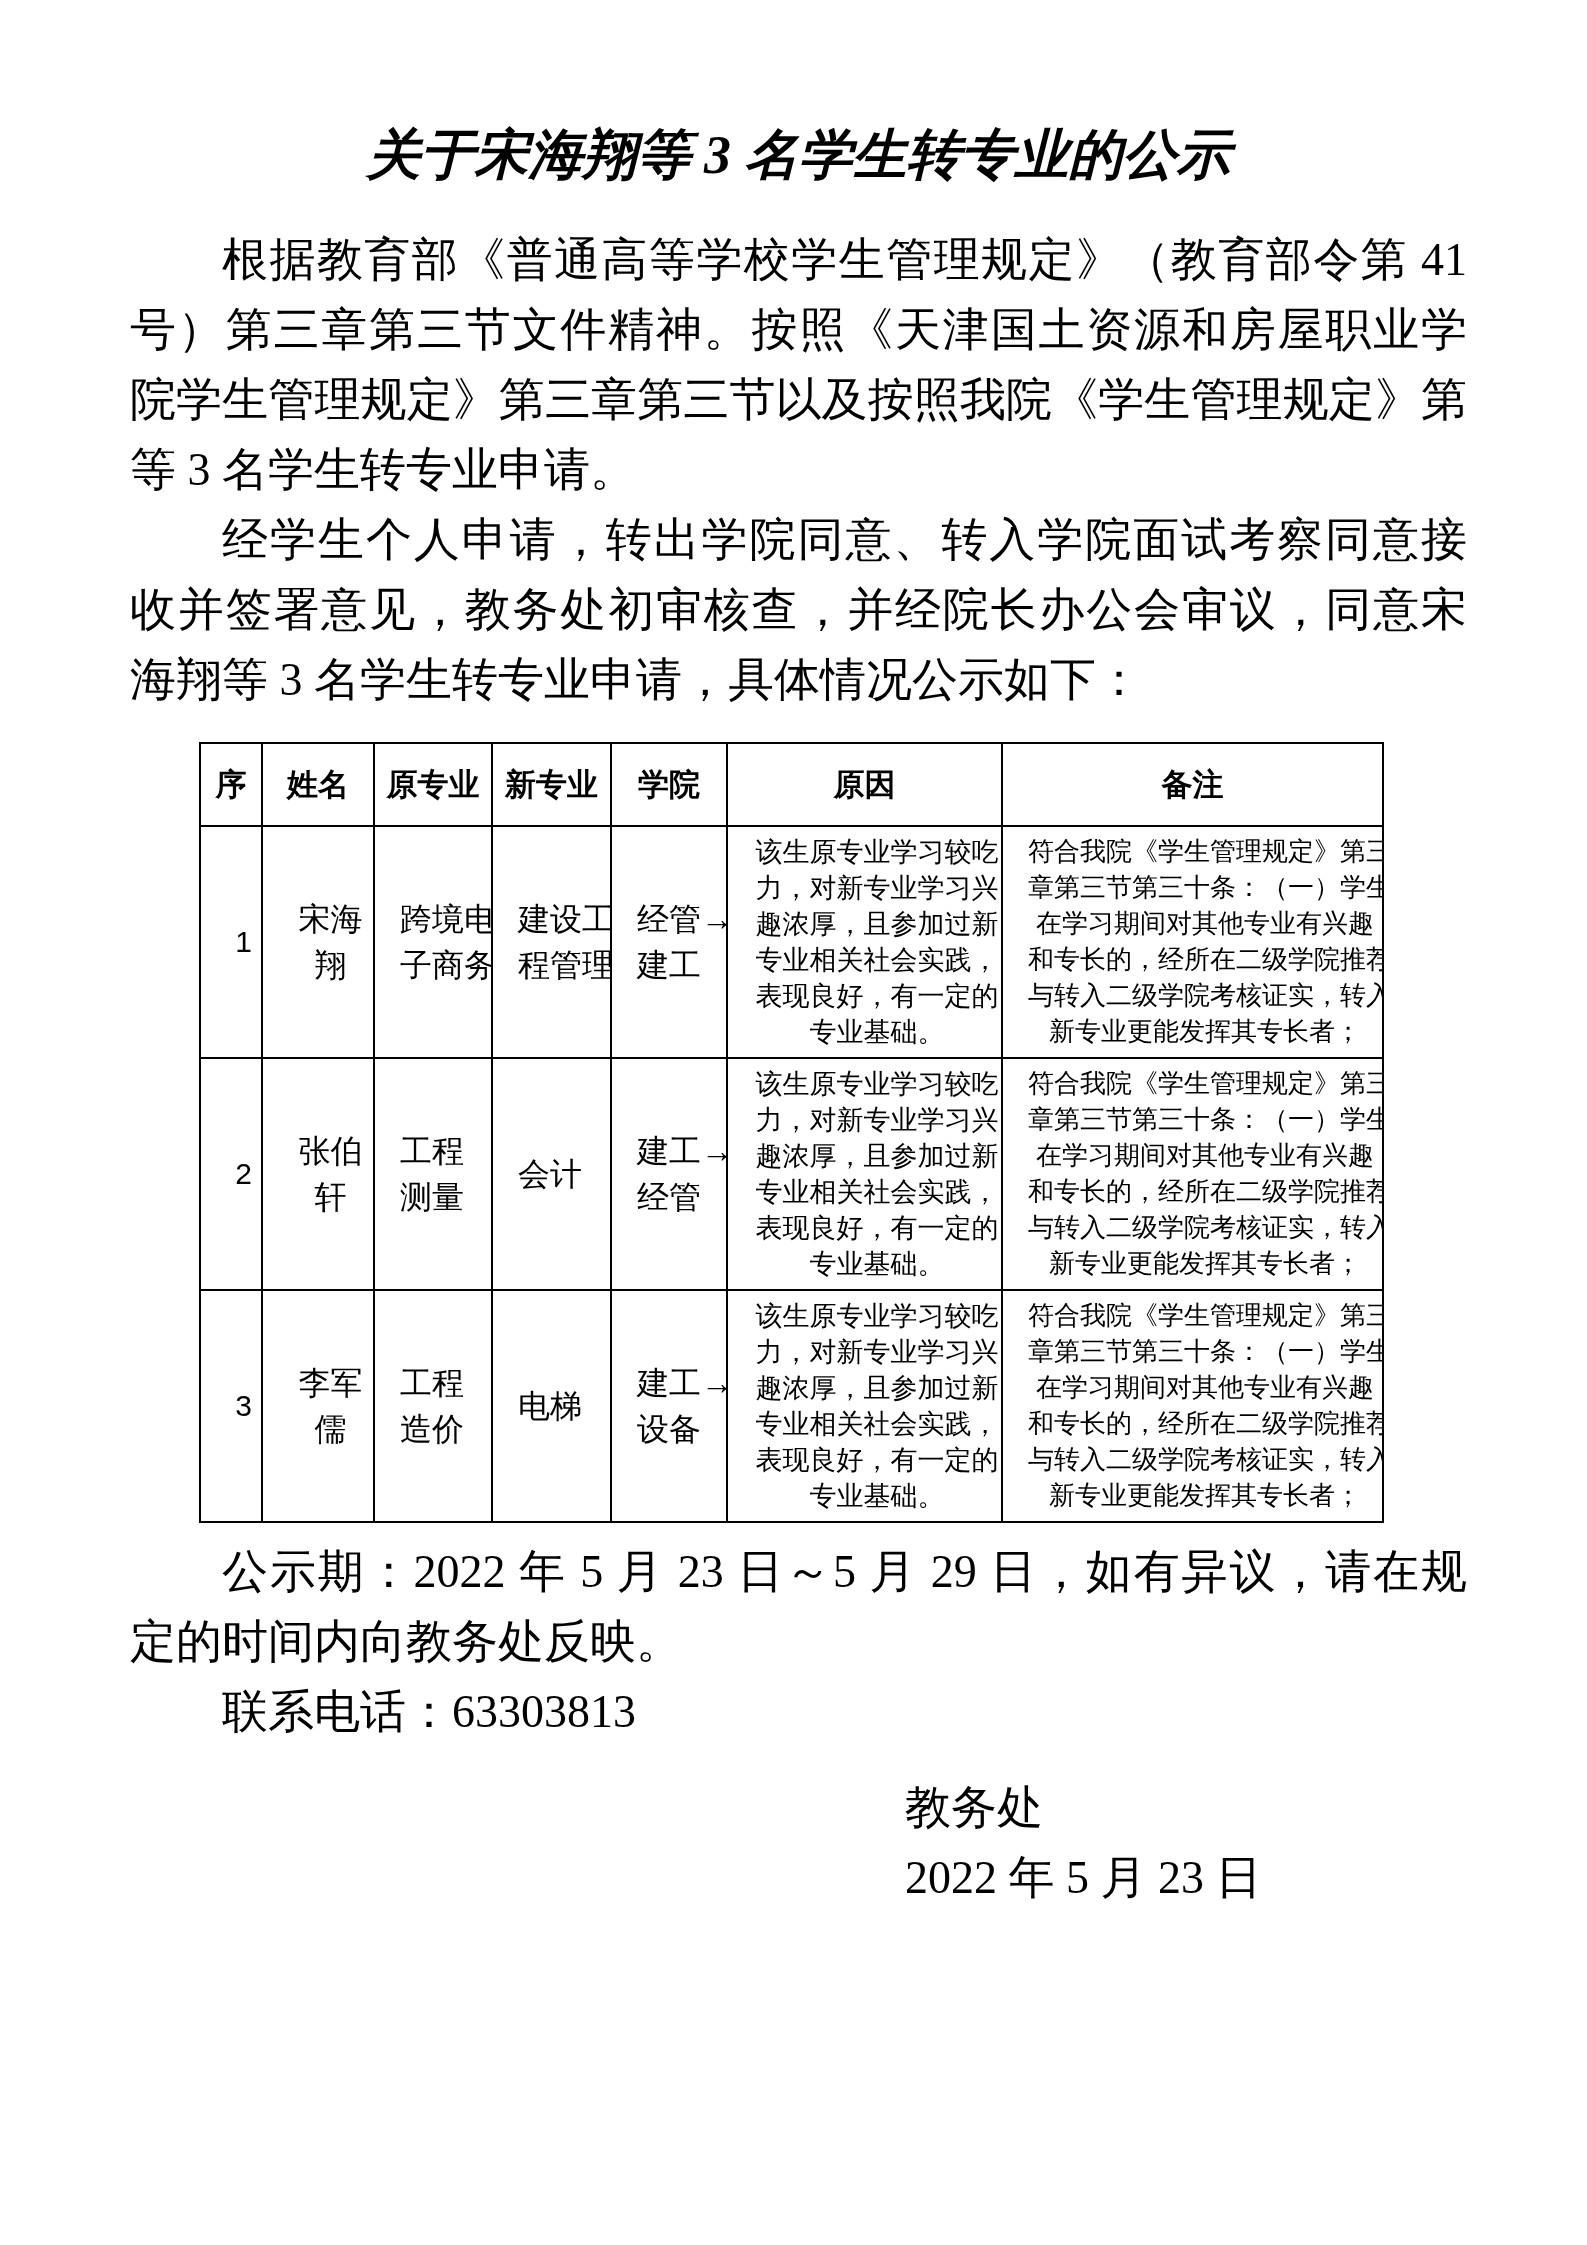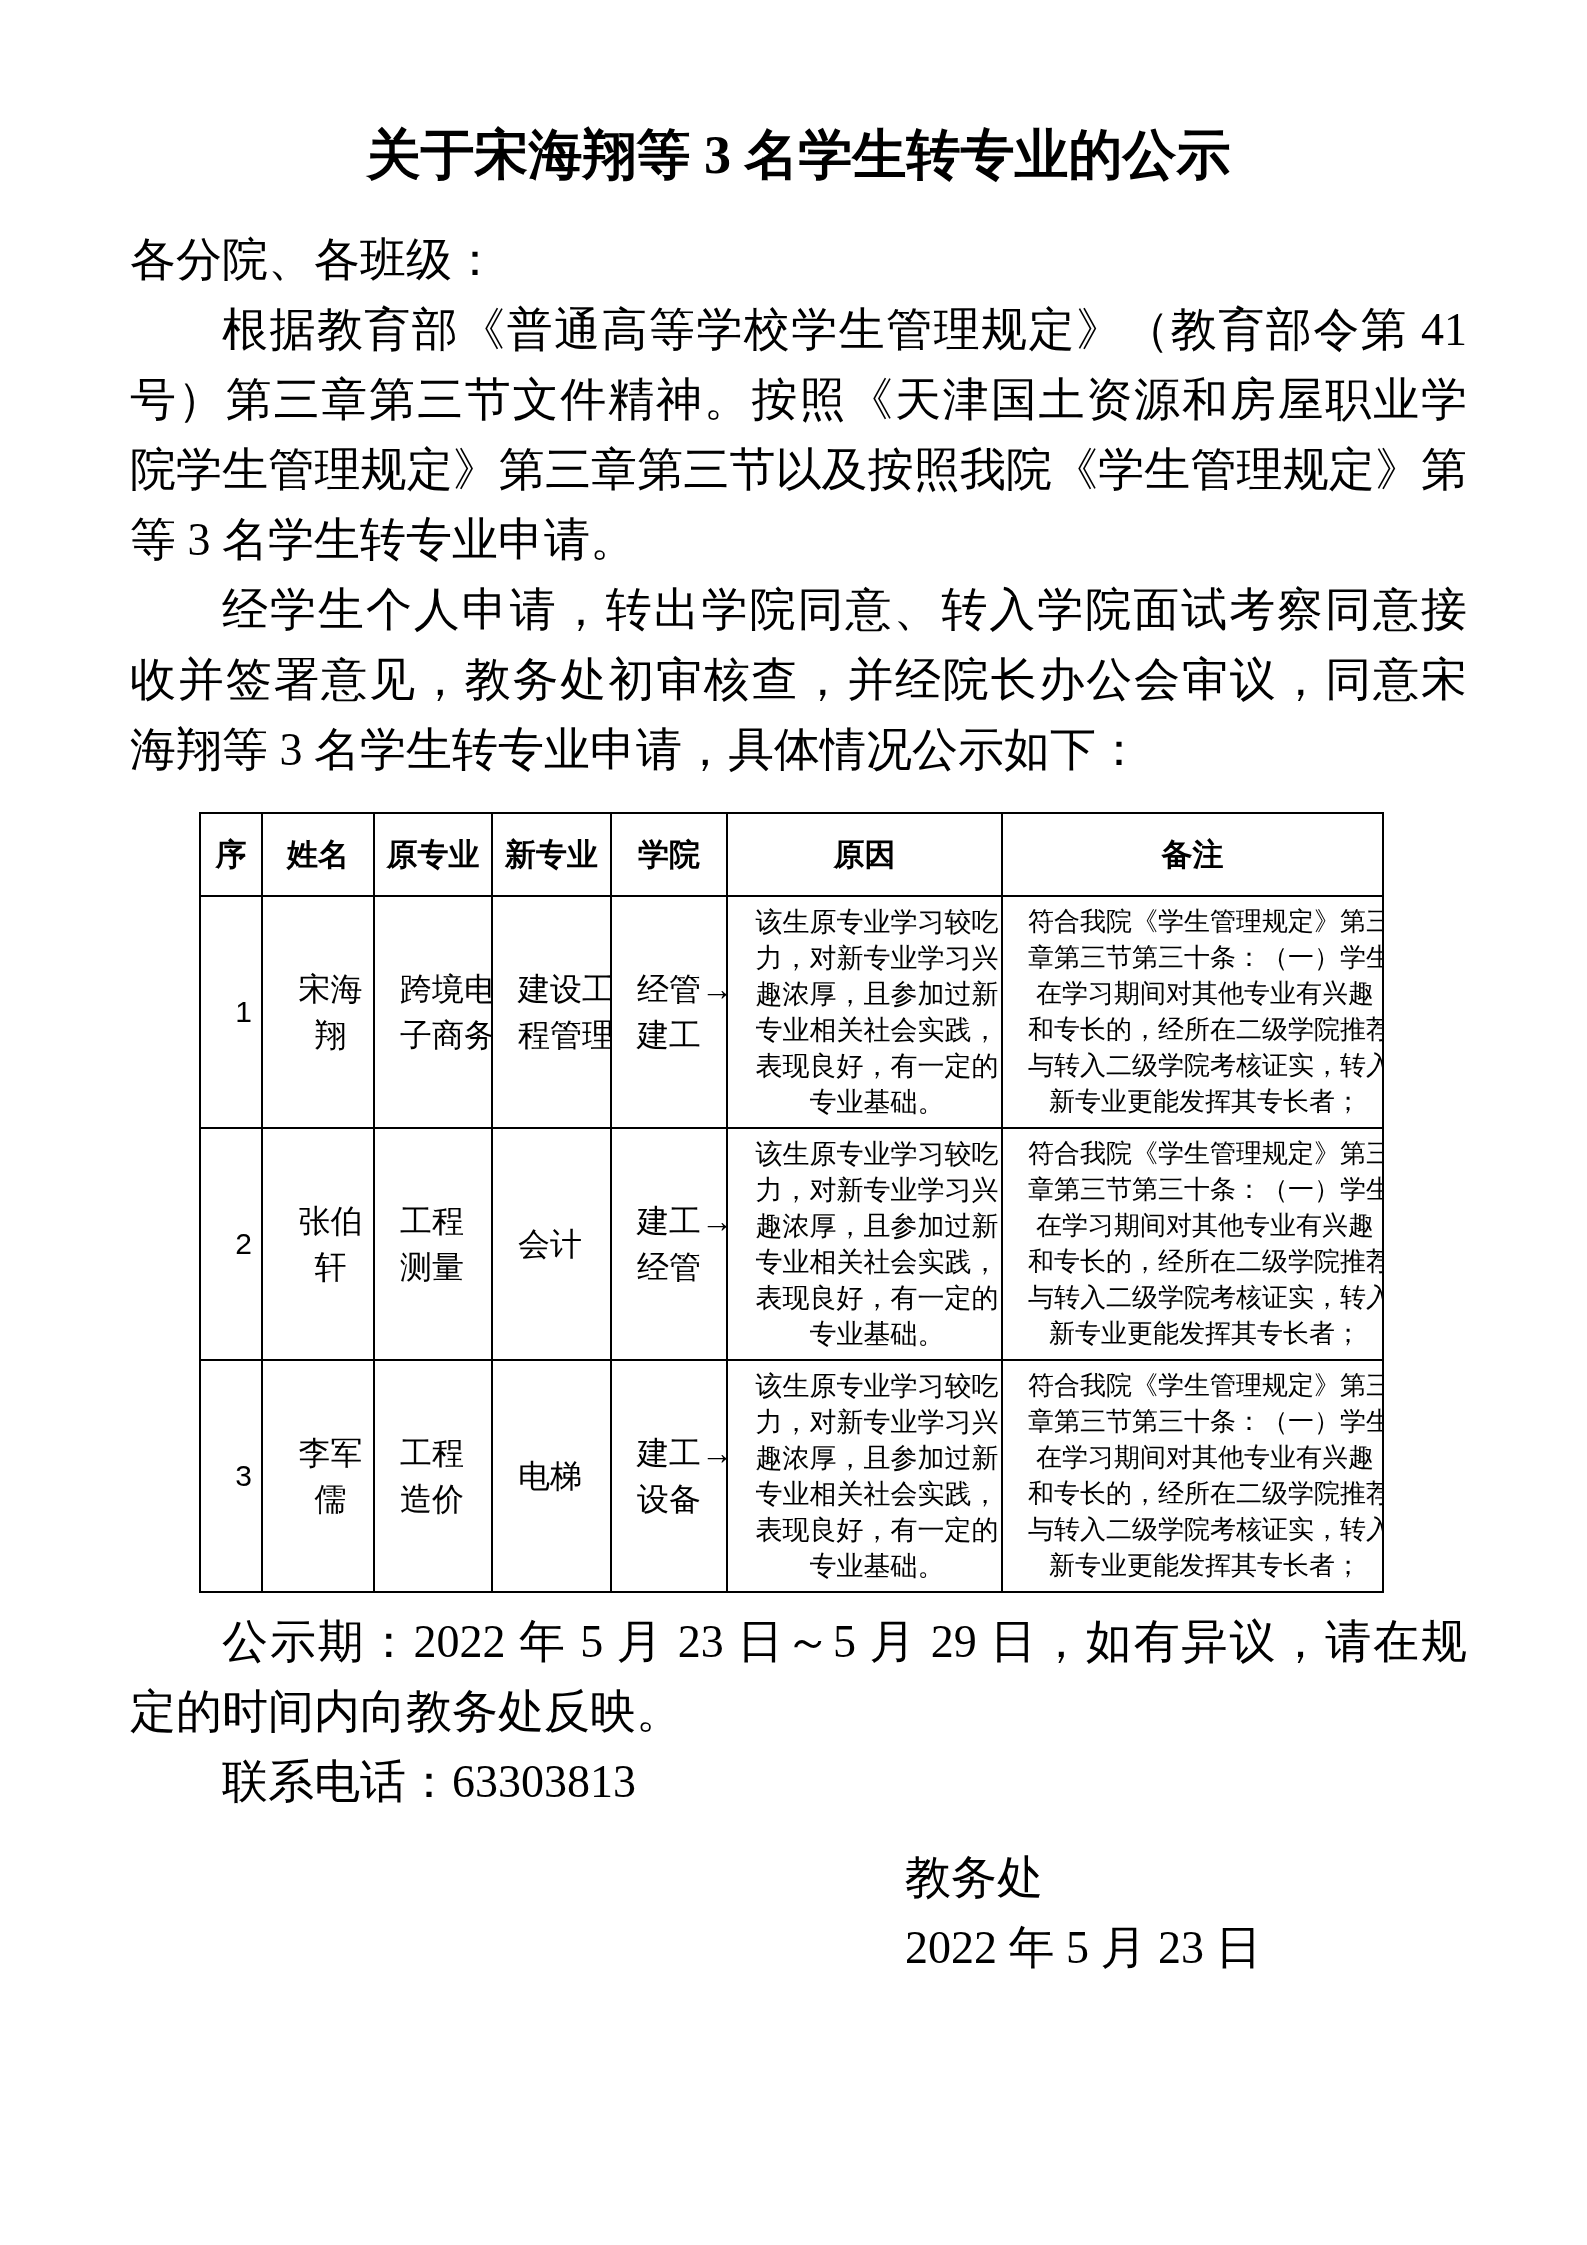--- a/index.html
+++ b/index.html
@@ -12,20 +12,21 @@
     padding:115px 120px 0 130px;
     color:#000;
     font-family:"Liberation Serif","DejaVu Serif",serif;
   }
   .title {
     font-size:54px;
     font-weight:700;
     text-align:center;
     line-height:80px;
     margin:0 0 30px 0;
+    font-style:italic;
   }
   .bodytext { font-size:46px; line-height:70px; }
   .salutation { text-align:left; }
   .para > div { text-align:justify; text-align-last:justify; }
   .para > div:last-child { text-align-last:left; }
   .para.indent > div:first-child { text-indent:2em; }
   .contact-line { text-indent:2em; }
 
   .table-wrap { margin:27px 0 0 69px; }
   table.transfer {
@@ -77,21 +78,20 @@
   }
 </style>
 </head>
 <body>
 
 <div class="page">
 
   <div class="title">关于宋海翔等 3 名学生转专业的公示</div>
 
   <div class="bodytext">
-    <div class="salutation">各分院、各班级：</div>
 
     <div class="para indent">
         <div>根据教育部《普通高等学校学生管理规定》（教育部令第 41</div>
         <div>号）第三章第三节文件精神。按照《天津国土资源和房屋职业学</div>
         <div>院学生管理规定》第三章第三节以及按照我院《学生管理规定》第</div>
         <div>等 3 名学生转专业申请。</div>
       </div>
 
     <div class="para indent">
         <div>经学生个人申请，转出学院同意、转入学院面试考察同意接</div>

